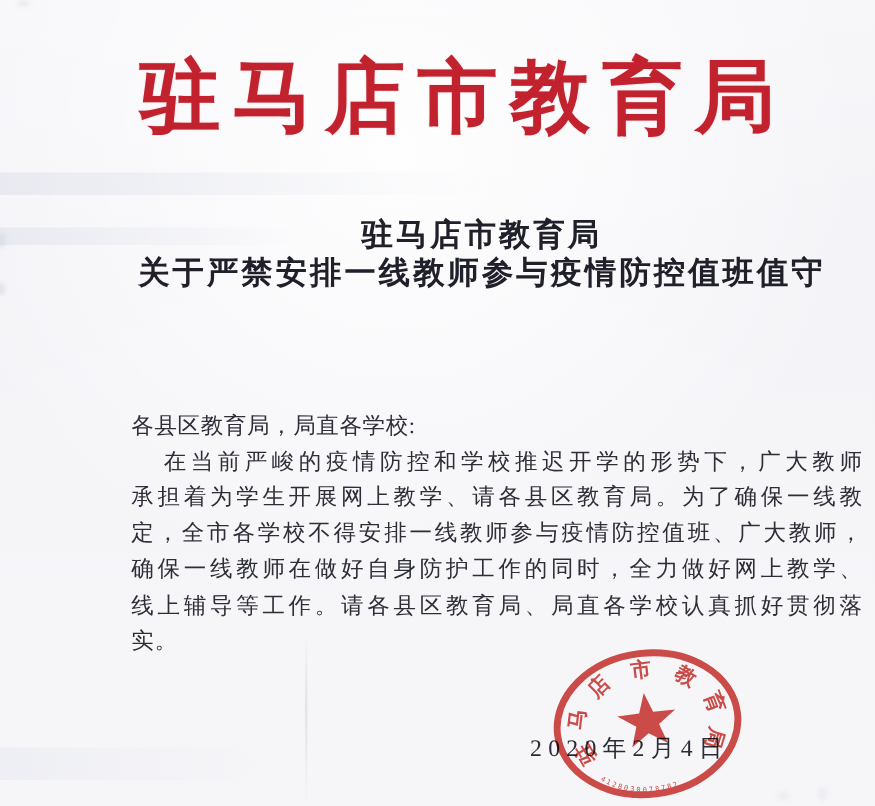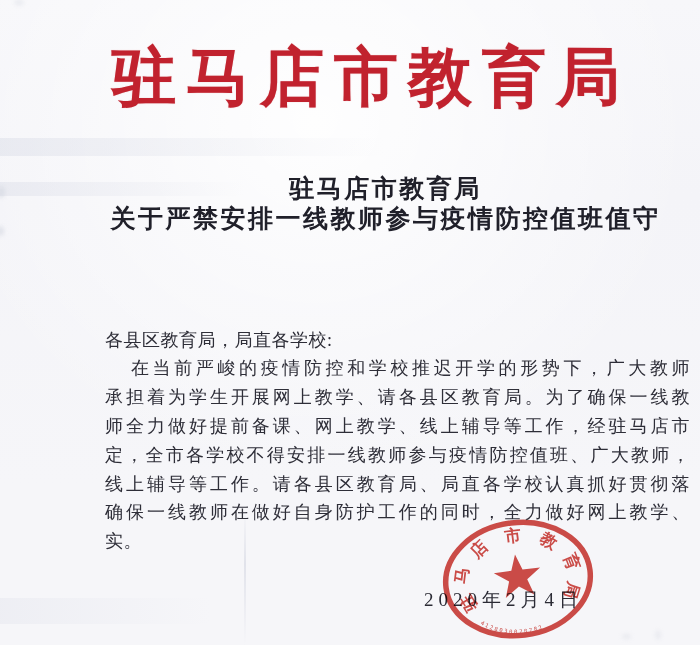--- a/index.html
+++ b/index.html
@@ -45,21 +45,21 @@
   .doc-title .title-line{white-space:nowrap;}
   .doc-body{
     position:absolute;left:105px;top:292px;width:585px;
     color:#2e2e38;font-size:18px;line-height:28.7px;margin-top:34px;
   }
   .salutation{letter-spacing:.5px;}
   .para-line{
     text-align:justify;text-align-last:justify;text-justify:inter-character;
     letter-spacing:.5px;white-space:nowrap0;
   }
-  .para-line.first{text-indent:26px;font-family:Liberation Mono, monospace;}
+  .para-line.first{text-indent:26px;}
   .para-line.last{text-align-last:left;}
   .issue-date{
     position:absolute;left:424px;top:588px;
     font-size:19px;line-height:24px;letter-spacing:5px;
     color:#2b2b35;white-space:nowrap;
   }
   .seal{
     position:absolute;left:438px;top:517px;width:160px;height:126px;
     mix-blend-mode:multiply;opacity:.9;
   }
@@ -84,24 +84,23 @@
   <div class="doc-title">
       <div class="title-line first">驻马店市教育局</div>
       <div class="title-line">关于严禁安排一线教师参与疫情防控值班值守</div>
     </div>
 
   <div class="doc-body">
     <div class="salutation">各县区教育局，局直各学校:</div>
     <div>
         <div class="para-line first">在当前严峻的疫情防控和学校推迟开学的形势下，广大教师</div>
         <div class="para-line">承担着为学生开展网上教学、请各县区教育局。为了确保一线教</div>
-        <div class="para-line">师全力做好提前备课、网上教学、线上辅导等工作，经驻马店市</div>
         <div class="para-line">定，全市各学校不得安排一线教师参与疫情防控值班、广大教师，</div>
+        <div class="para-line">确保一线教师在做好自身防护工作的同时，全力做好网上教学、</div>
         <div class="para-line">线上辅导等工作。请各县区教育局、局直各学校认真抓好贯彻落</div>
-        <div class="para-line">确保一线教师在做好自身防护工作的同时，全力做好网上教学、</div>
         <div class="para-line last">实。</div>
       </div>
   </div>
 
   <div class="issue-date">2020年2月4日</div>
 
   <svg class="seal" viewBox="0 0 160 126" xmlns="http://www.w3.org/2000/svg">
     <g id="seal-group" transform="rotate(-7 80 62)">
       <ellipse id="seal-ring" cx="80" cy="62" rx="72.5" ry="56.5" fill="none" stroke-width="5.5" stroke="#cd3a34"></ellipse>
       <polygon id="seal-star" points="80.00,37.23 85.64,53.12 103.30,53.31 89.13,63.32 94.40,79.33 80.00,69.62 65.60,79.33 70.87,63.32 56.70,53.31 74.36,53.12" fill="#cd3a34"></polygon>

